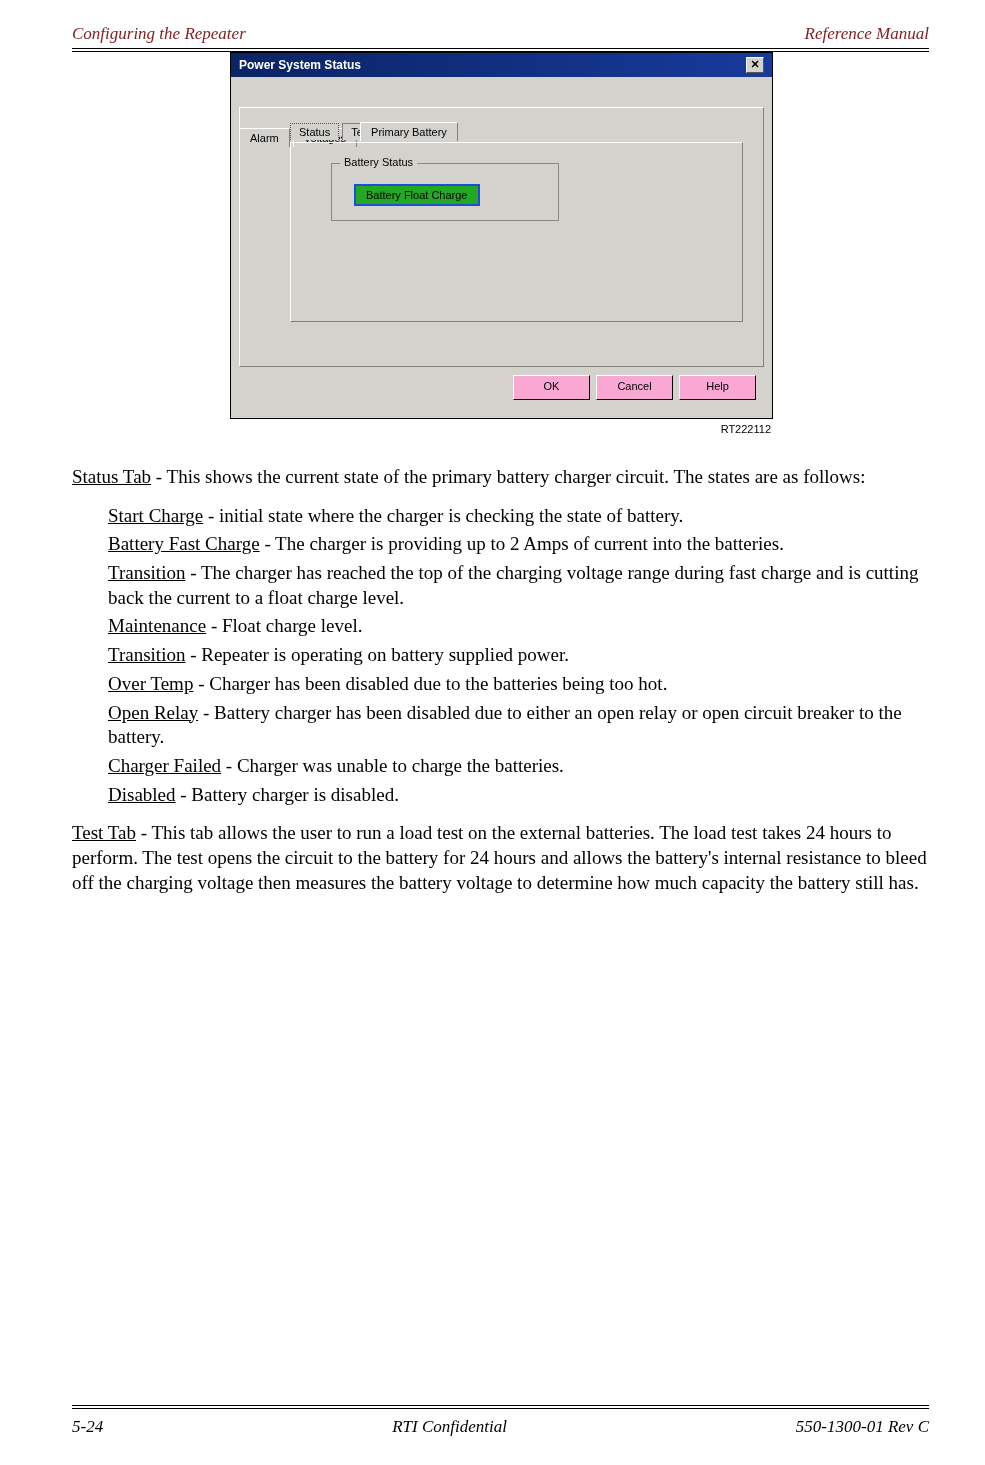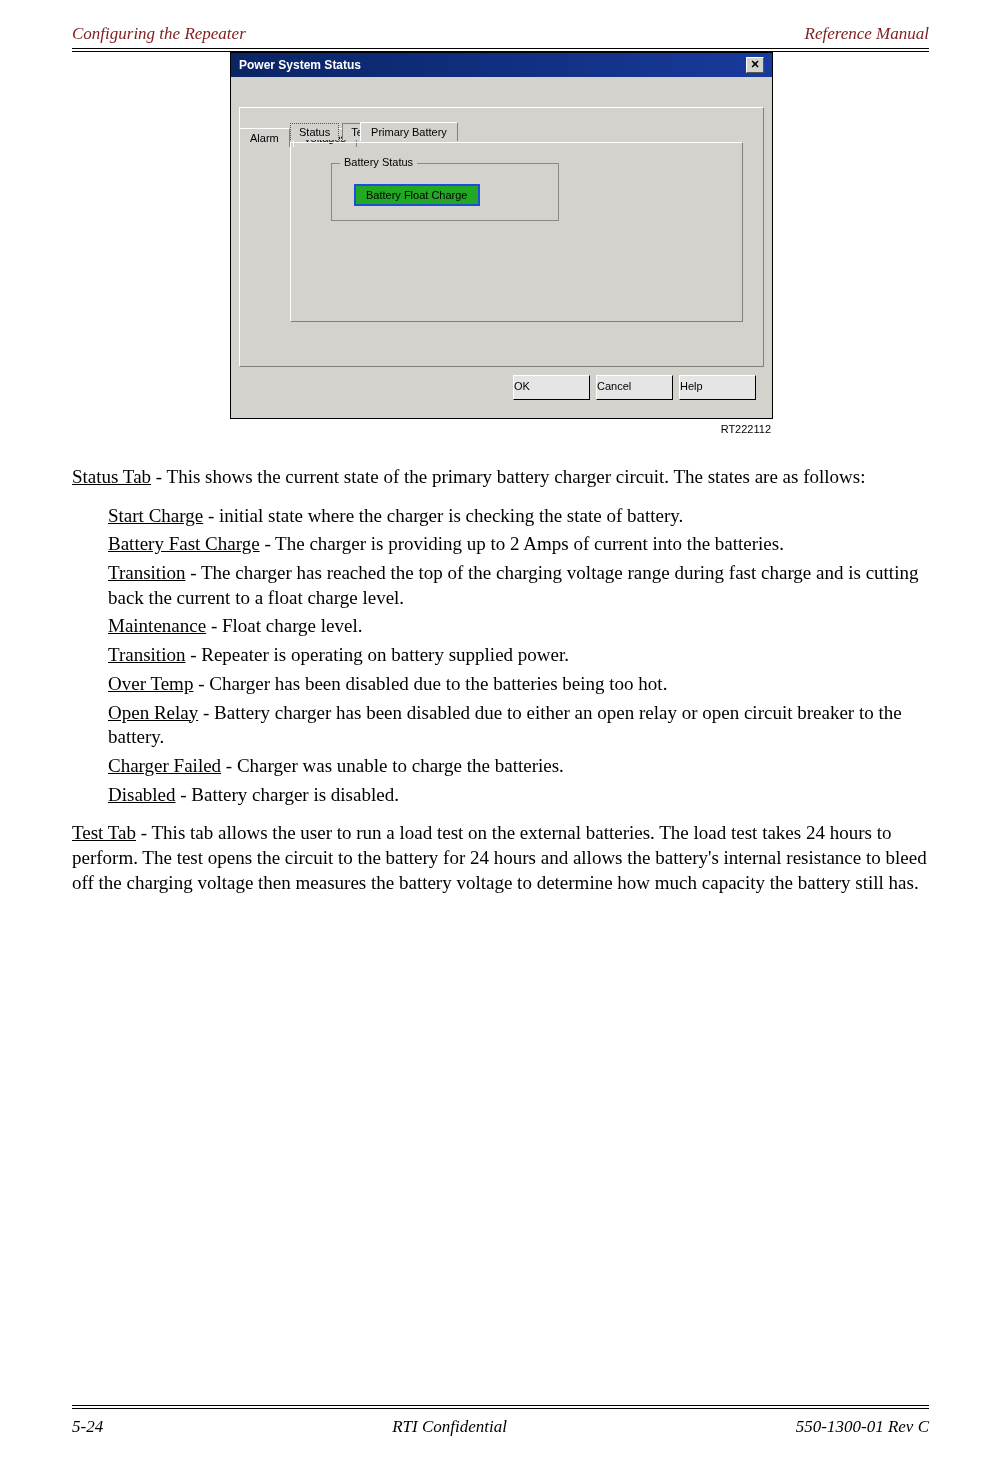--- a/index.html
+++ b/index.html
@@ -184,26 +184,27 @@
   }
   .button-row {
     display: flex;
     justify-content: flex-end;
     gap: 6px;
     padding: 8px 8px 8px 0;
   }
   .win-button {
     width: 75px;
     height: 23px;
-    background: #e5e5e5;
+    background: #f9a8d4;
     border: 1px solid #000;
     border-top-color:#fff;
     border-left-color:#fff;
     font-family: Tahoma, Arial, sans-serif;
     font-size: 11px;
+    text-align: center;
     line-height: 21px;
   }
   .rt-label {
     font-family: Arial, sans-serif;
     font-size: 11px;
     text-align: right;
     margin-top: 4px;
     color:#000;
   }
   .body-text {

